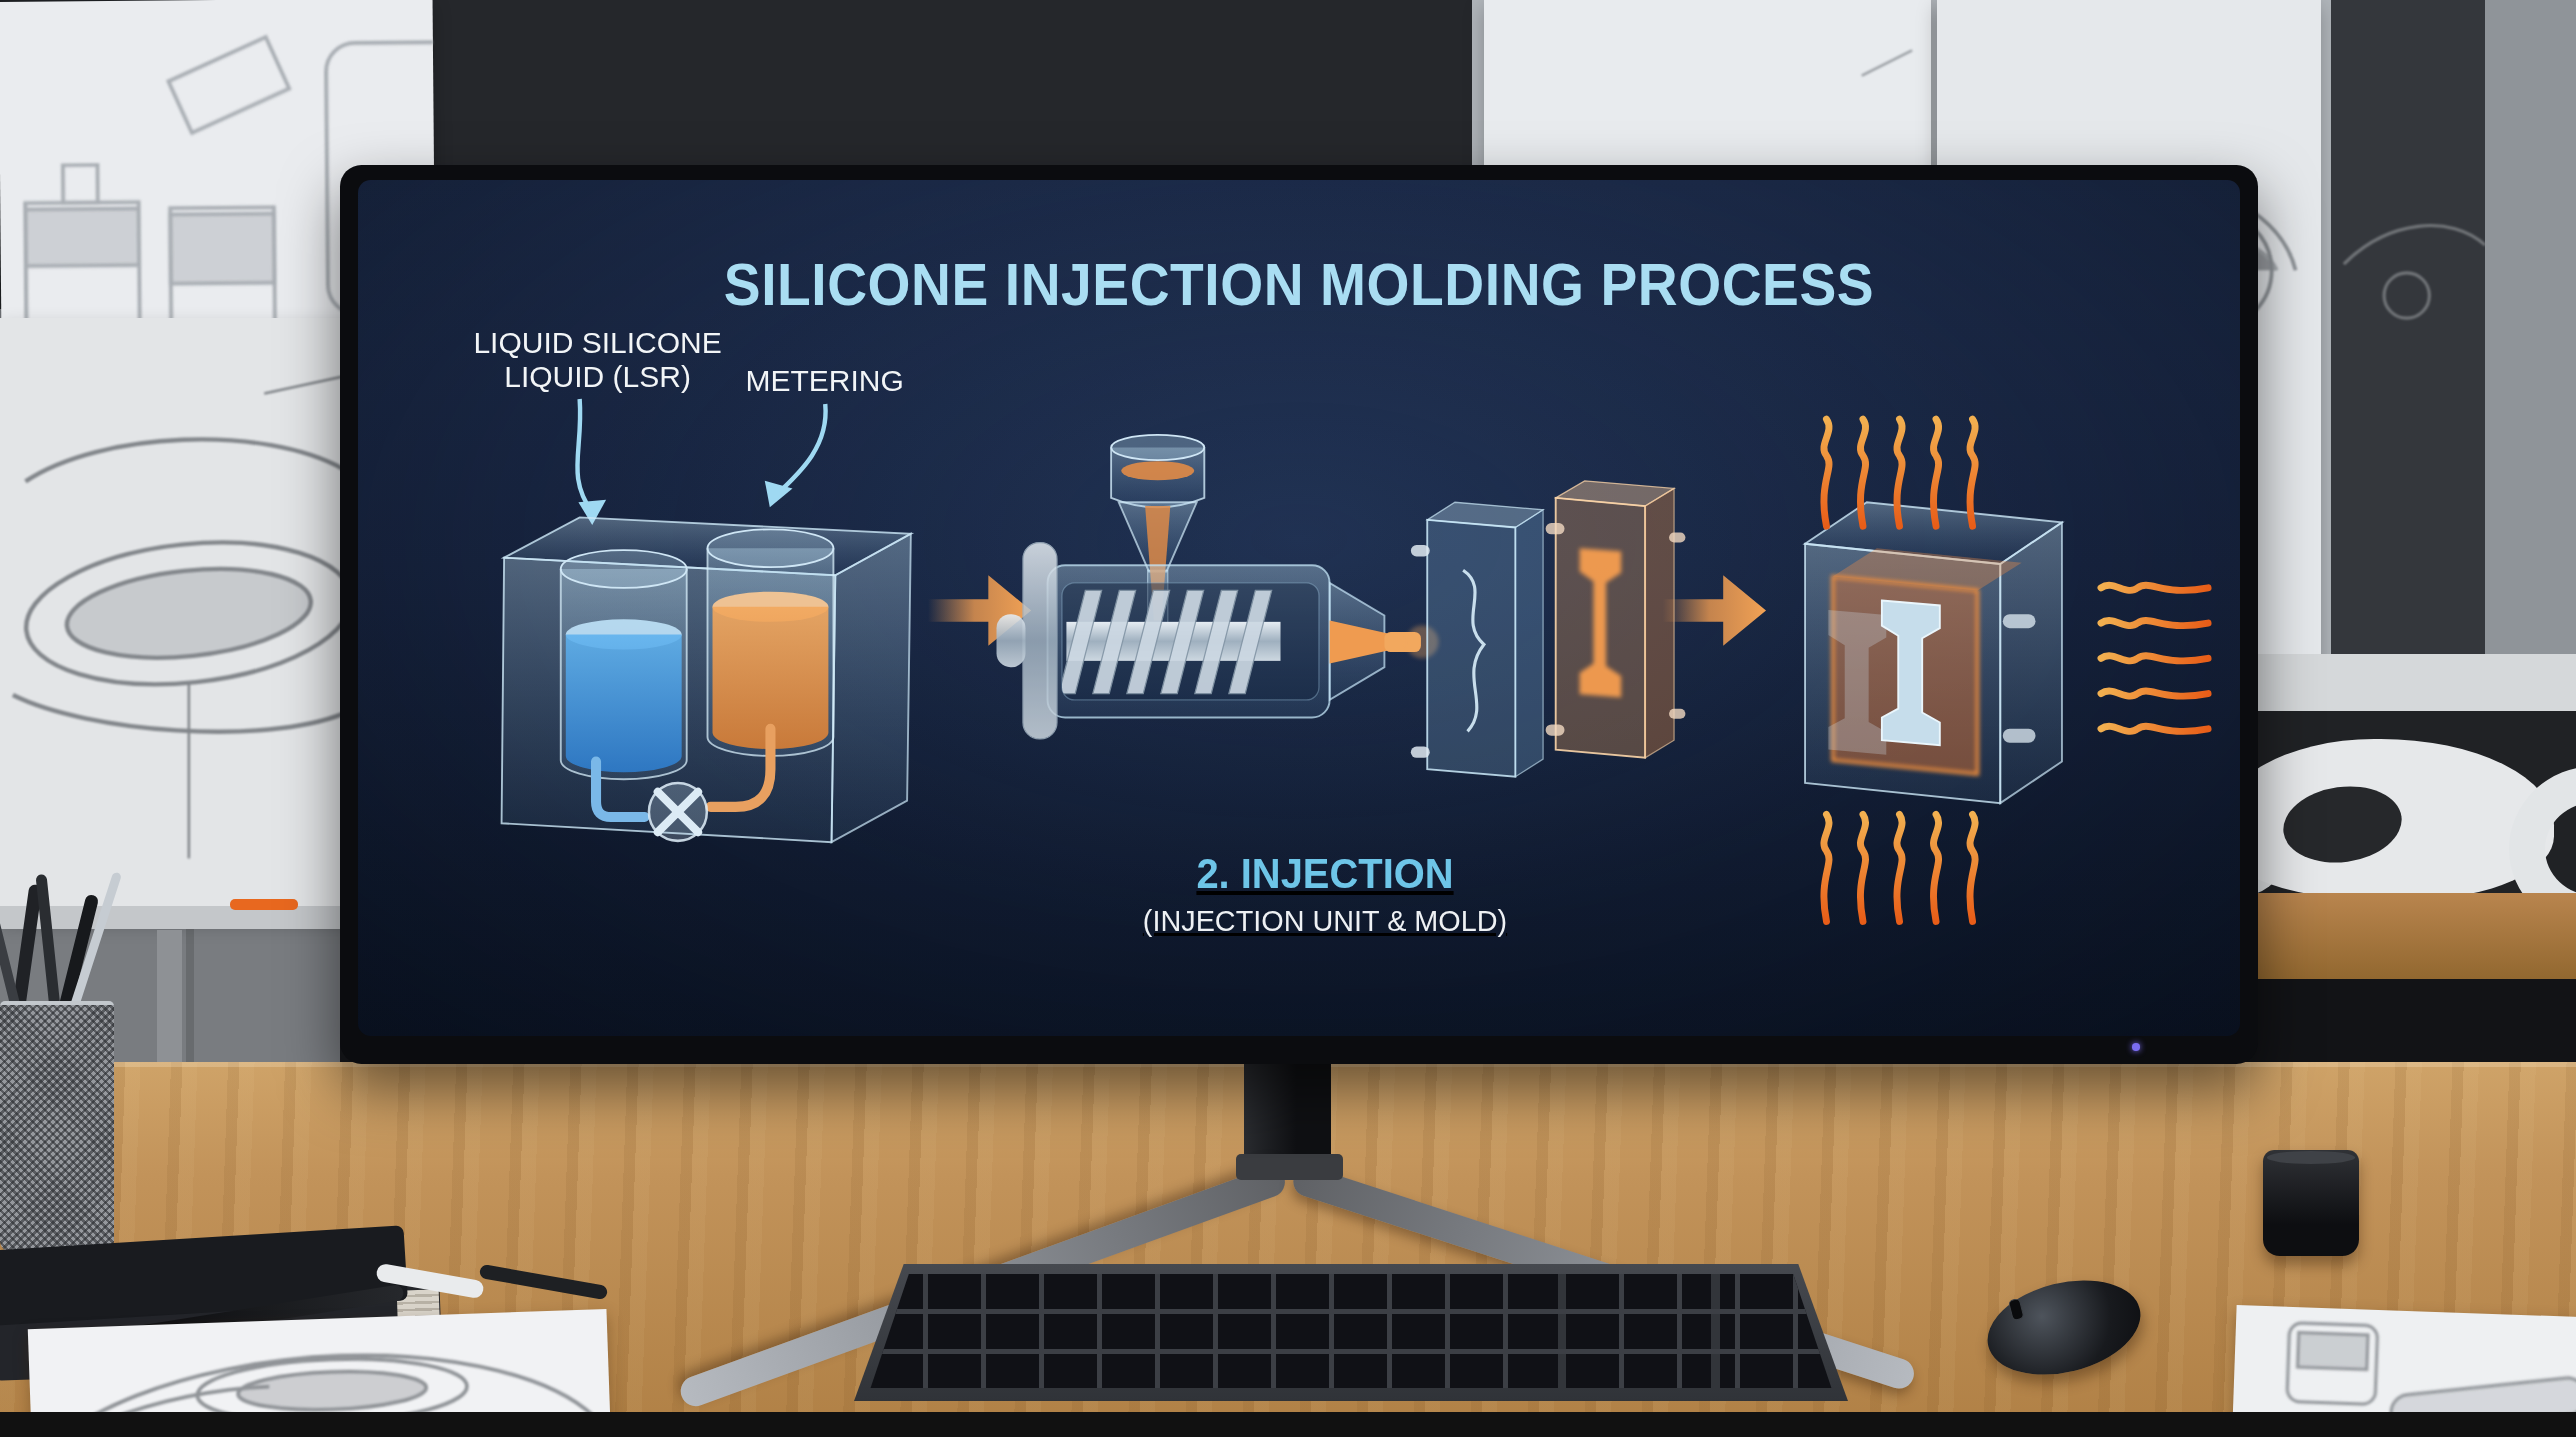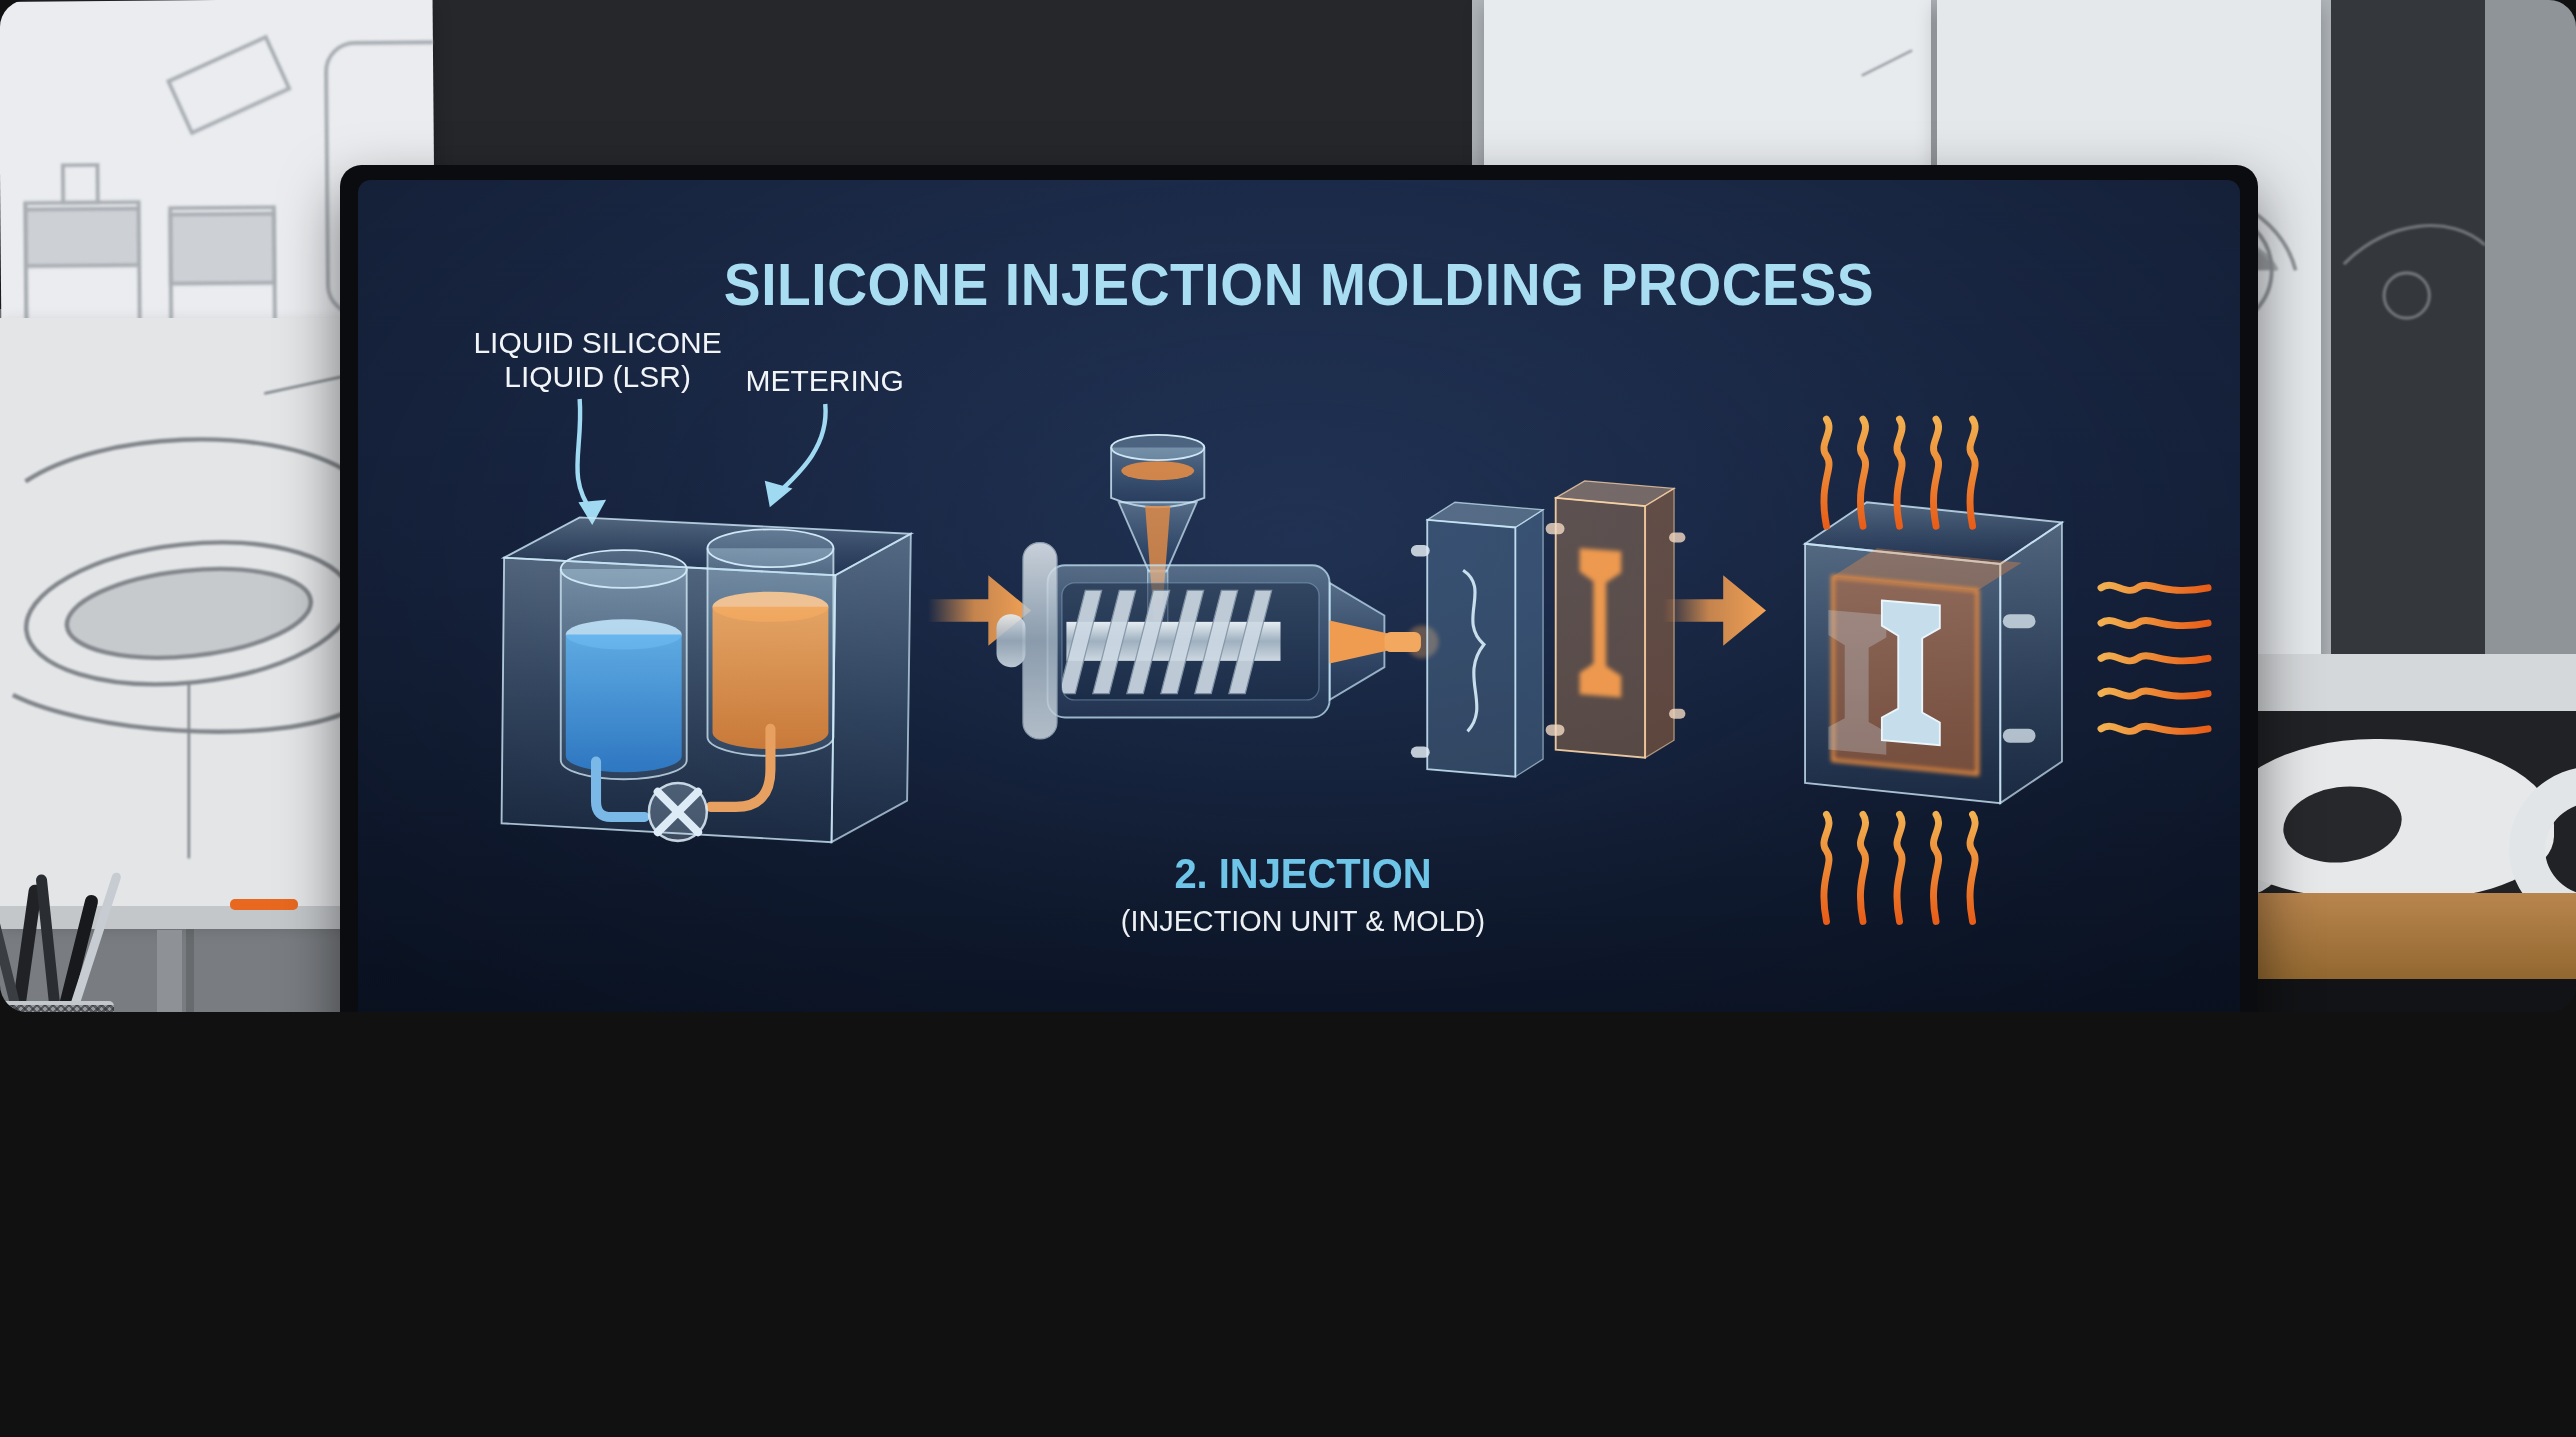--- a/index.html
+++ b/index.html
@@ -1,17 +1,17 @@
 <!DOCTYPE html>
 <html style="font-size:10px"><head>
 <meta charset="utf-8">
 <style>
   html,body{margin:0;padding:0;background:#111;}
-  .stage{position:relative;width:2576px;height:1012px;overflow:hidden;
-         font-family:"Liberation Sans","DejaVu Sans",sans-serif;background:#1e2023;border-radius:27px;}
+  .stage{position:relative;width:2576px;height:1412px;overflow:hidden;
+         font-family:"Liberation Sans","DejaVu Sans",sans-serif;background:#1e2023;}
   .abs{position:absolute;}
 
   
   .wall-gray-left{left:0;top:309px;width:855px;height:792px;background:#797c80;}
   .wall-seam{left:186px;top:899px;width:7.5px;height:201px;background:#686b6e;}
   .wall-dark{left:340px;top:0;width:1151px;height:1097px;background:#25272b;}
   .poster-wall{left:1472px;top:0;width:868px;height:805px;background:#b0b5ba;}
   .poster-1{left:1484px;top:0;width:447px;height:403px;background:#e8ebee;box-shadow:0 6.3px 19px rgba(0,0,0,.25);}
   .poster-2{left:1937px;top:0;width:384px;height:792px;background:#e5e8eb;box-shadow:0 6.3px 19px rgba(0,0,0,.25);}
   .pin-yellow{left:2410px;top:381px;width:16.4px;height:16.4px;border-radius:50%;background:#eac73e;}
@@ -69,21 +69,21 @@
 
   
   .scr-text{position:absolute;transform:translateX(-50%);text-align:center;white-space:nowrap;}
   .title{top:70px;left:50%;font-size:60px;font-weight:700;letter-spacing:0.6px;color:#a9ddf2;transform:translateX(-50%) scaleX(.92);}
   .inlabel{font-size:30px;font-weight:500;color:#f2f5f7;line-height:1.12;}
   .lbl-lsr{top:146px;left:220px;margin-left:20px;}
   .lbl-cat{top:184px;left:467px;}
   .caption .h{font-size:42px;font-weight:700;color:#6ec5e8;display:block;transform:scaleX(.95);}
   .caption .s{font-size:30px;font-weight:500;color:#eef1f4;display:block;margin-top:6.3px;transform:scaleX(.96);}
   .cap-1{top:678px;left:343px;}
-  .cap-2{top:670px;left:945px;}
+  .cap-2{top:670px;left:967px;text-decoration:underline;}
   .cap-3{top:678px;left:1572px;}
 
   
   .keyboard{left:854px;top:1264px;width:994px;height:137px;
             clip-path:polygon(5% 0,95% 0,100% 100%,0 100%);
             background:linear-gradient(180deg,#46494f,#303338);
             box-shadow:0 11.3px 19px rgba(60,35,10,.35);}
   .keys{position:absolute;left:16.4px;right:16.4px;top:10px;bottom:12.6px;
         clip-path:polygon(4% 0,96% 0,100% 100%,0 100%);
         background:#101116 repeating-linear-gradient(90deg, rgba(0,0,0,0) 0 53px, #3c3f45 53px 58px);}

